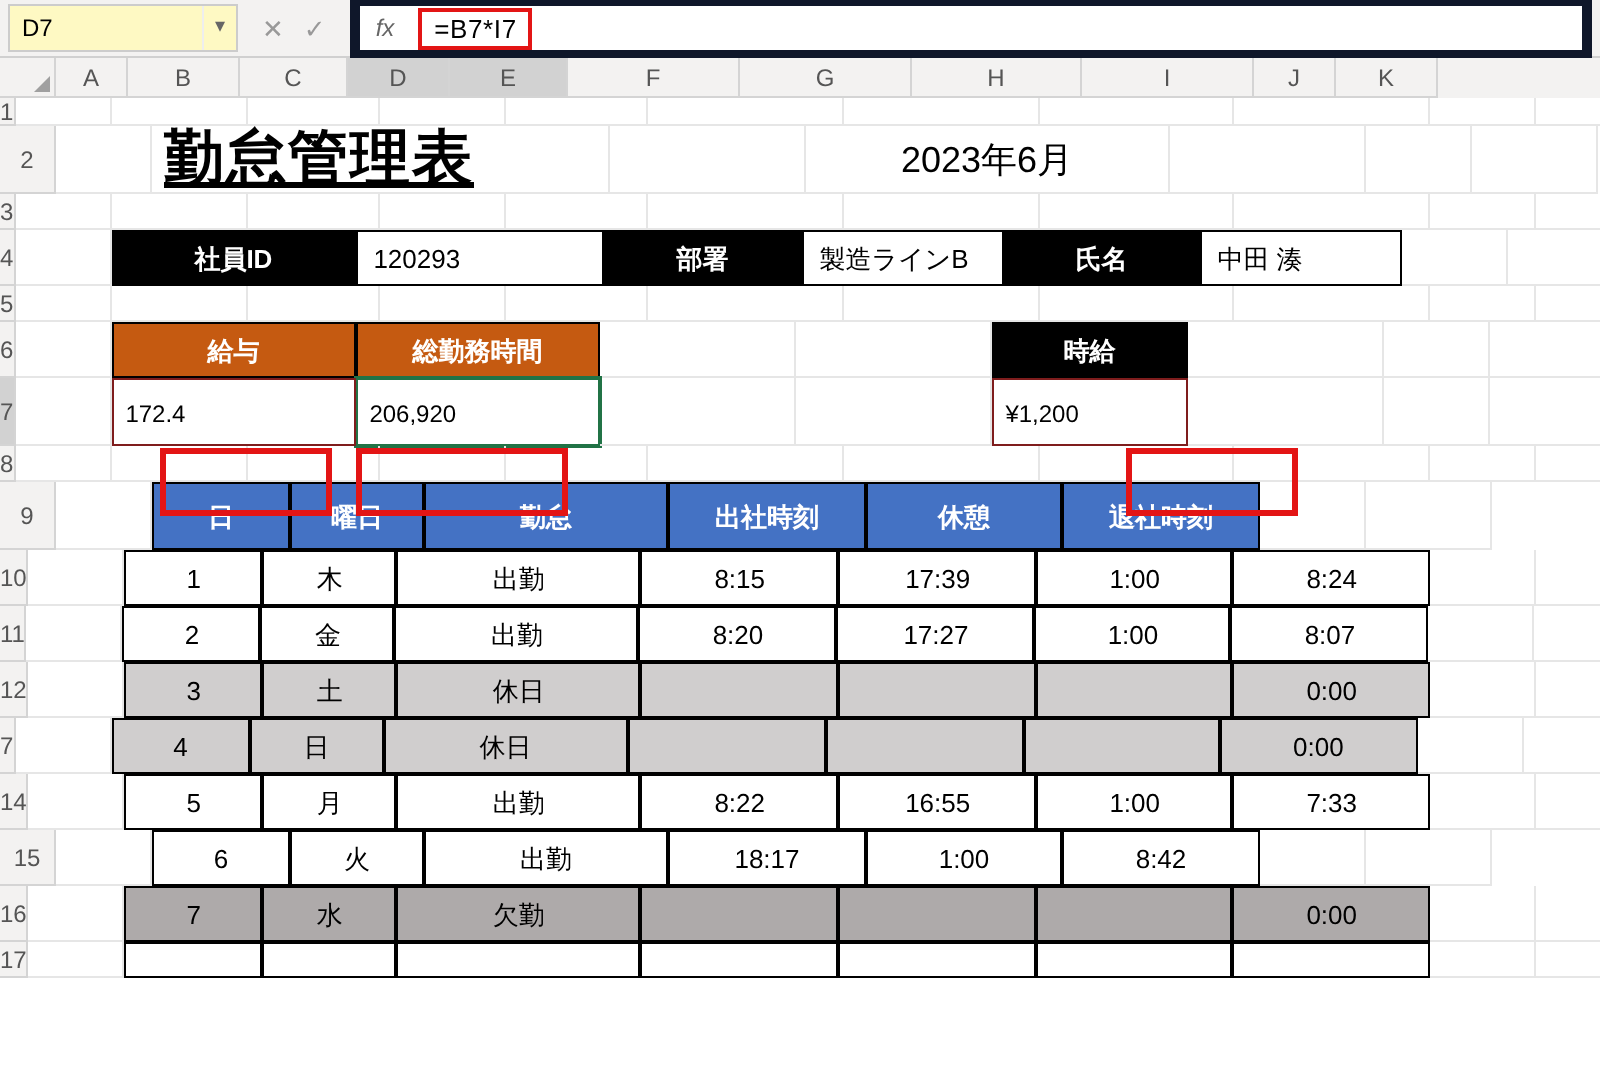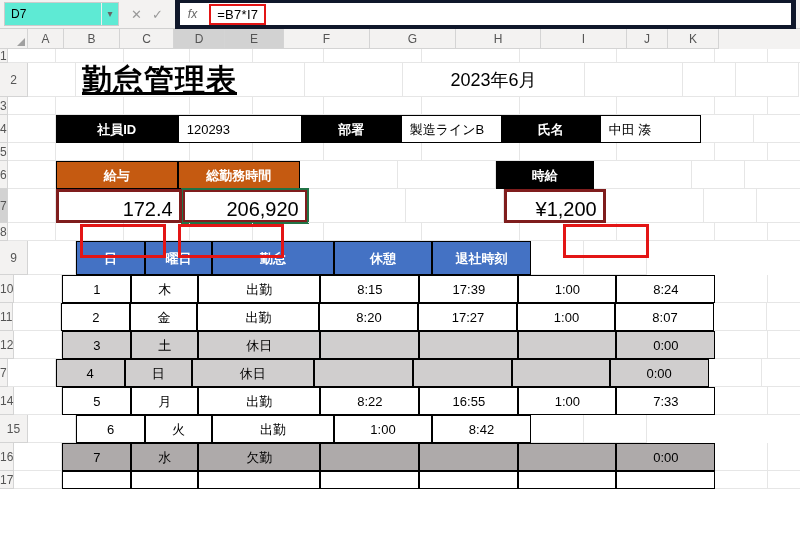--- a/index.html
+++ b/index.html
@@ -1,18 +1,18 @@
 <!DOCTYPE html>
 <html><head>
 <meta charset="utf-8">
 <style>
 html,body{margin:0;padding:0;font-family:"Yu Gothic","Meiryo",sans-serif;font-size:13px;color:#000;background:#fff;}
 .wrap{width:800px;height:533px;position:relative;background:#fff;overflow:hidden;}
 .fbar{height:28px;background:#f3f2f1;border-bottom:1px solid #d0d0d0;display:flex;align-items:center;padding:0 4px;gap:6px;}
-.namebox{display:flex;align-items:center;background:#5eead4;border:1px solid #ccc;height:22px;}
+.namebox{display:flex;align-items:center;background:#fef9c3;border:1px solid #ccc;height:22px;}
 .namebox .nb-in{width:84px;padding:0 6px;font-size:12px;}
 .namebox .nb-dd{width:16px;text-align:center;color:#666;font-size:10px;border-left:1px solid #eee;line-height:22px;}
 .fb-icons{display:flex;align-items:center;gap:10px;color:#999;font-size:13px;padding:0 6px;}
 .fb-icons span{display:inline-block;}
 .fxwrap{display:flex;align-items:center;background:#fff;border:5px solid #0f172a;height:22px;flex:1;}
 .fxwrap .fx{font-style:italic;color:#666;padding:0 8px;font-size:12px;}
 .fxwrap .fx-in{flex:1;padding:0 4px;font-size:13px;letter-spacing:.3px;}
 .redbox-formula{border:2px solid #e31515;padding:1px 6px;display:inline-block;background:#fff;}
 .sheet{position:relative;}
 .colhdr{display:flex;height:20px;background:#f3f2f1;}
@@ -37,21 +37,21 @@
 .wH{width:84px;}
 .wI{width:85px;}
 .wJ{width:40px;}
 .wK{width:50px;}
 
 .title{font-weight:bold;font-size:30px;text-decoration:underline;letter-spacing:1px;}
 .period{font-size:18px;text-align:center;}
 .blackh{background:#000;color:#fff;text-align:center;font-weight:bold;border:1px solid #000;}
 .valbox{background:#fff;border:1px solid #000;text-align:left;padding-left:8px;}
 .orangeh{background:#c55a11;color:#fff;text-align:center;font-weight:bold;border:1px solid #000;}
-.sumv{background:#fff;border:3px solid #7f1d1d;text-align:right;font-size:20px;font-weight:500;}
+.sumv{background:#fff;border:1px solid #7f1d1d;text-align:left;font-size:12px;font-weight:500;}
 .blueh{background:#4472c4;color:#fff;border:1px solid #000;text-align:center;font-weight:bold;}
 .td{background:#fff;border:1px solid #000;text-align:center;}
 .td.gray{background:#d0cece;}
 .td.dgray{background:#aeaaaa;}
 .active-cell{outline:2px solid #217346;outline-offset:-1px;}
 .ch.active{background:#d2d2d2;}
 .rh.active{background:#d2d2d2;}
 
 .redov{position:absolute;border:3px solid #e31515;pointer-events:none;}
 </style>
@@ -220,20 +220,21 @@
         </div>
     </div>
 
     <div class="row big">
       <div class="rh">9</div>
       <div class="cells">
         <div class="c wA"></div>
         <div class="c blueh wB">日</div>
         <div class="c blueh wC">曜日</div>
         <div class="c blueh" style="width:108px">勤怠</div>
+        <div class="c blueh wF">出社時刻</div>
         <div class="c blueh wH">休憩</div>
         <div class="c blueh wG">退社時刻</div>
         <div class="c wJ"></div>
           <div class="c wK"></div>
       </div>
     </div>
 
     <div id="data-rows">
         <div class="row">
           <div class="rh">10</div>
@@ -310,20 +311,21 @@
             <div class="c wK"></div>
           </div>
         </div>
         <div class="row">
           <div class="rh">15</div>
           <div class="cells">
             <div class="c wA"></div>
             <div class="c td wB">6</div>
             <div class="c td wC">火</div>
             <div class="c td" style="width:108px">出勤</div>
+            <div class="c td wG">18:17</div>
             <div class="c td wH">1:00</div>
             <div class="c td wI">8:42</div>
             <div class="c wJ"></div>
             <div class="c wK"></div>
           </div>
         </div>
         <div class="row">
           <div class="rh">16</div>
           <div class="cells">
             <div class="c wA"></div>

